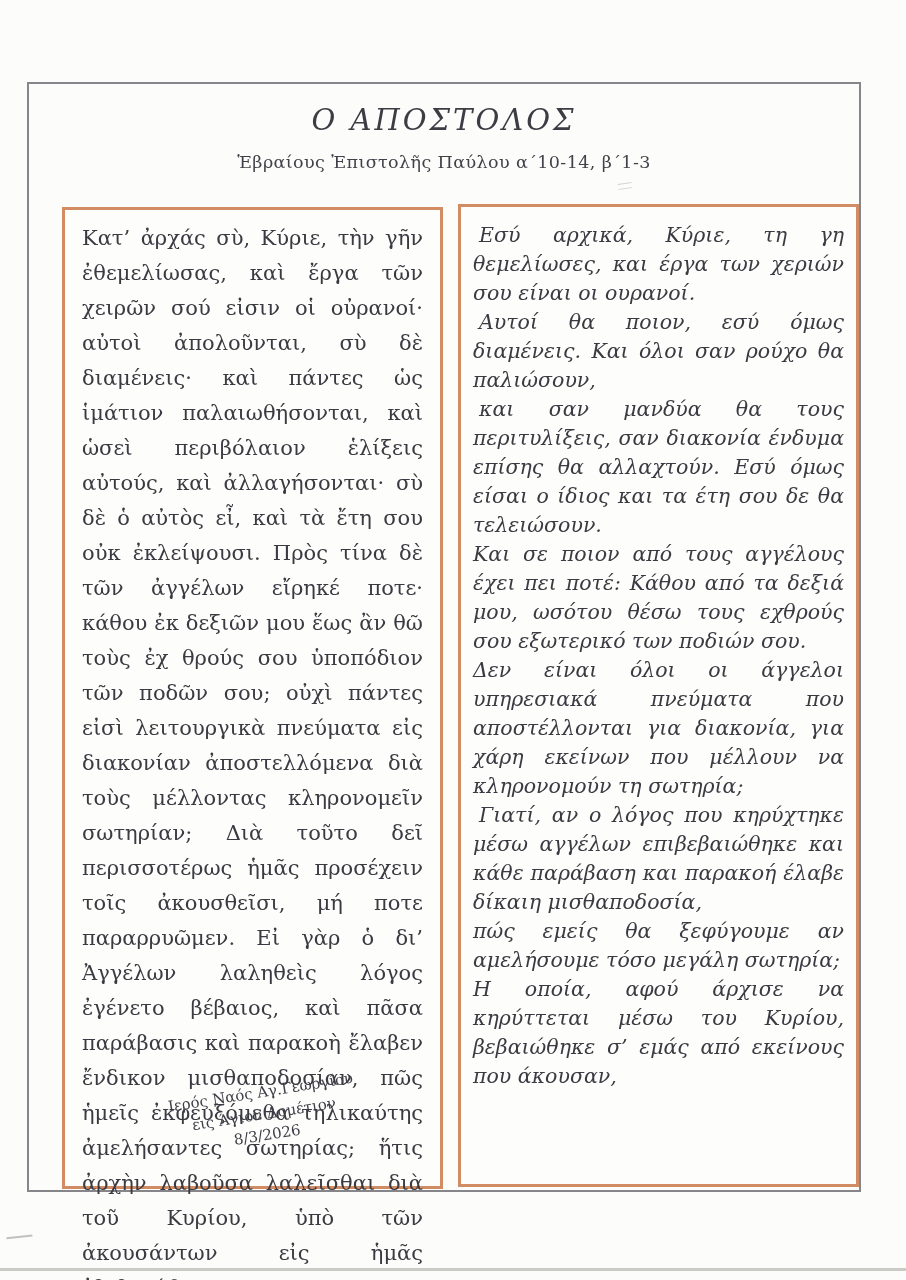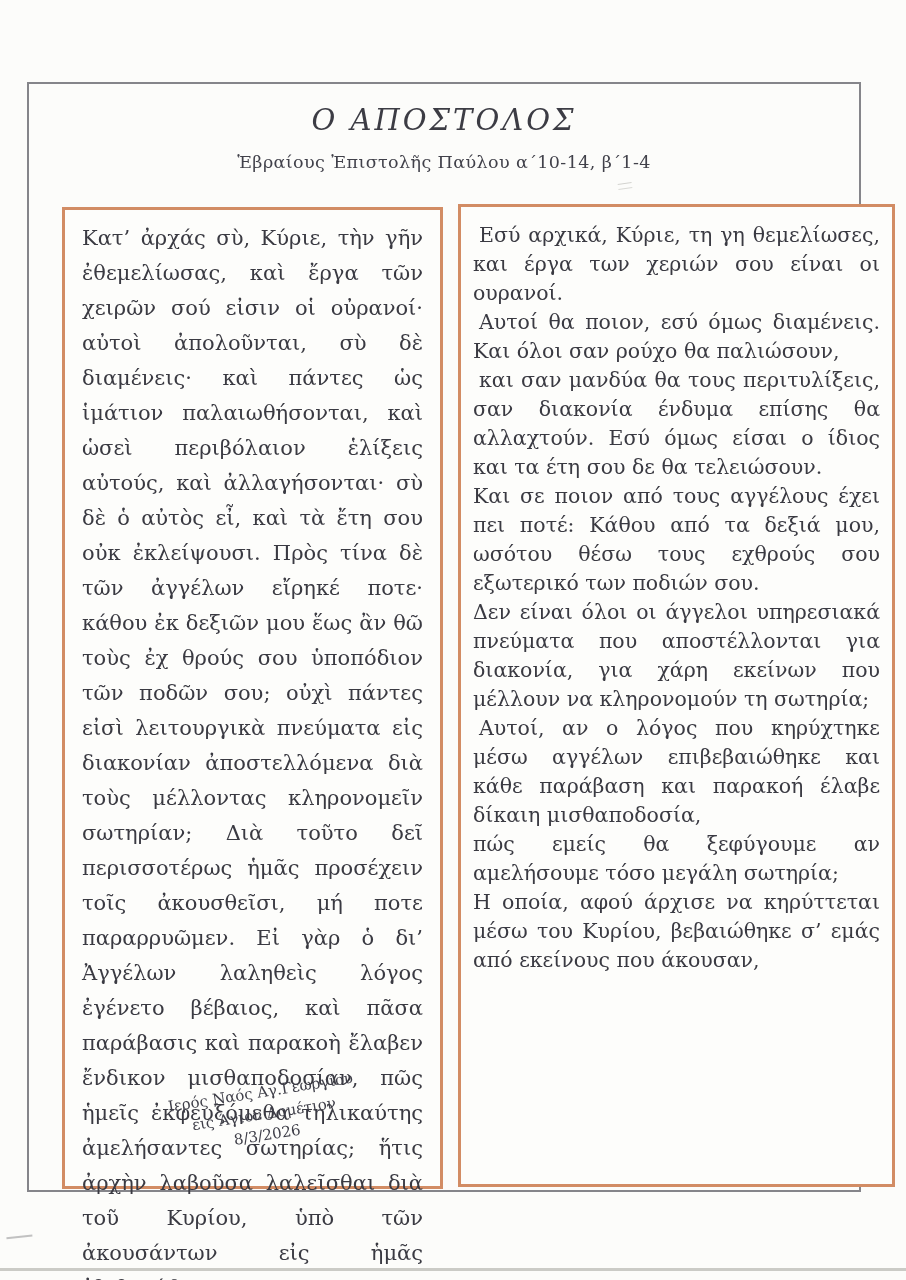--- a/index.html
+++ b/index.html
@@ -38,22 +38,23 @@
   .box{
     position:absolute;
     border:3px solid var(--box-border);
     background:#fdfdfb;
   }
   .box.left{
     left:62px;top:207px;width:381px;height:982px;
     padding:11px 17px;
   }
   .box.right{
-    left:458px;top:204px;width:437px;height:983px;
+    left:458px;top:204px;width:401px;height:983px;
     padding:14px 12px;
+    font-style:italic;
   }
   .box.left p{
     font-size:21px;line-height:35px;
     text-align:justify;
     color:var(--ink);
   }
   .box.right p{
     font-size:20.5px;line-height:29px;
     text-align:justify;
     color:var(--ink);
@@ -84,33 +85,33 @@
   }
 </style>
 </head>
 <body>
 
 <div class="page">
 
   <div class="frame"></div>
 
   <h1 class="title">Ο ΑΠΟΣΤΟΛΟΣ</h1>
-  <div class="subtitle">Ἑβραίους Ἐπιστολῆς Παύλου α΄10-14, β΄1-4</div>
+  <div class="subtitle">Ἑβραίους Ἐπιστολῆς Παύλου α΄10-14, β΄1-3</div>
 
   <section class="box left">
     <p>Κατ’ ἀρχάς σὺ, Κύριε, τὴν γῆν ἐθεμελίωσας, καὶ ἔργα τῶν χειρῶν σού εἰσιν οἱ οὐρανοί· αὐτοὶ ἀπολοῦνται, σὺ δὲ διαμένεις· καὶ πάντες ὡς ἱμάτιον παλαιωθήσονται, καὶ ὡσεὶ περιβόλαιον ἑλίξεις αὐτούς, καὶ ἀλλαγήσονται· σὺ δὲ ὁ αὐτὸς εἶ, καὶ τὰ ἔτη σου οὐκ ἐκλείψουσι. Πρὸς τίνα δὲ τῶν ἀγγέλων εἴρηκέ ποτε· κάθου ἐκ δεξιῶν μου ἕως ἂν θῶ τοὺς ἐχ θρούς σου ὑποπόδιον τῶν ποδῶν σου; οὐχὶ πάντες εἰσὶ λειτουργικὰ πνεύματα εἰς διακονίαν ἀποστελλόμενα διὰ τοὺς μέλλοντας κληρονομεῖν σωτηρίαν; Διὰ τοῦτο δεῖ περισσοτέρως ἡμᾶς προσέχειν τοῖς ἀκουσθεῖσι, μή ποτε παραρρυῶμεν. Εἰ γὰρ ὁ δι’ Ἀγγέλων λαληθεὶς λόγος ἐγένετο βέβαιος, καὶ πᾶσα παράβασις καὶ παρακοὴ ἔλαβεν ἔνδικον μισθαποδοσίαν, πῶς ἡμεῖς ἐκφευξόμεθα τηλικαύτης ἀμελήσαντες σωτηρίας; ἥτις ἀρχὴν λαβοῦσα λαλεῖσθαι διὰ τοῦ Κυρίου, ὑπὸ τῶν ἀκουσάντων εἰς ἡμᾶς ἐβεβαιώθη.</p>
   </section>
 
   <section class="box right">
     <p class="ind">Εσύ αρχικά, Κύριε, τη γη θεμελίωσες, και έργα των χεριών σου είναι οι ουρανοί.</p>
     <p class="ind">Αυτοί θα ποιον, εσύ όμως διαμένεις. Και όλοι σαν ρούχο θα παλιώσουν,</p>
     <p class="ind">και σαν μανδύα θα τους περιτυλίξεις, σαν διακονία ένδυμα επίσης θα αλλαχτούν. Εσύ όμως είσαι ο ίδιος και τα έτη σου δε θα τελειώσουν.</p>
     <p>Και σε ποιον από τους αγγέλους έχει πει ποτέ: Κάθου από τα δεξιά μου, ωσότου θέσω τους εχθρούς σου εξωτερικό των ποδιών σου.</p>
     <p>Δεν είναι όλοι οι άγγελοι υπηρεσιακά πνεύματα που αποστέλλονται για διακονία, για χάρη εκείνων που μέλλουν να κληρονομούν τη σωτηρία;</p>
-    <p class="ind">Αυτοί, αν ο λόγος που κηρύχτηκε μέσω αγγέλων επιβεβαιώθηκε και κάθε παράβαση και παρακοή έλαβε δίκαιη μισθαποδοσία,</p>
+    <p class="ind">Γιατί, αν ο λόγος που κηρύχτηκε μέσω αγγέλων επιβεβαιώθηκε και κάθε παράβαση και παρακοή έλαβε δίκαιη μισθαποδοσία,</p>
     <p>πώς εμείς θα ξεφύγουμε αν αμελήσουμε τόσο μεγάλη σωτηρία;</p>
     <p>Η οποία, αφού άρχισε να κηρύττεται μέσω του Κυρίου, βεβαιώθηκε σ’ εμάς από εκείνους που άκουσαν,</p>
   </section>
 
   <div class="stamp">
     <div>Ιερός Ναός Αγ.Γεωργίου</div>
     <div>εις Άγιον Δομέτιον</div>
     <div>8/3/2026</div>
   </div>
 

